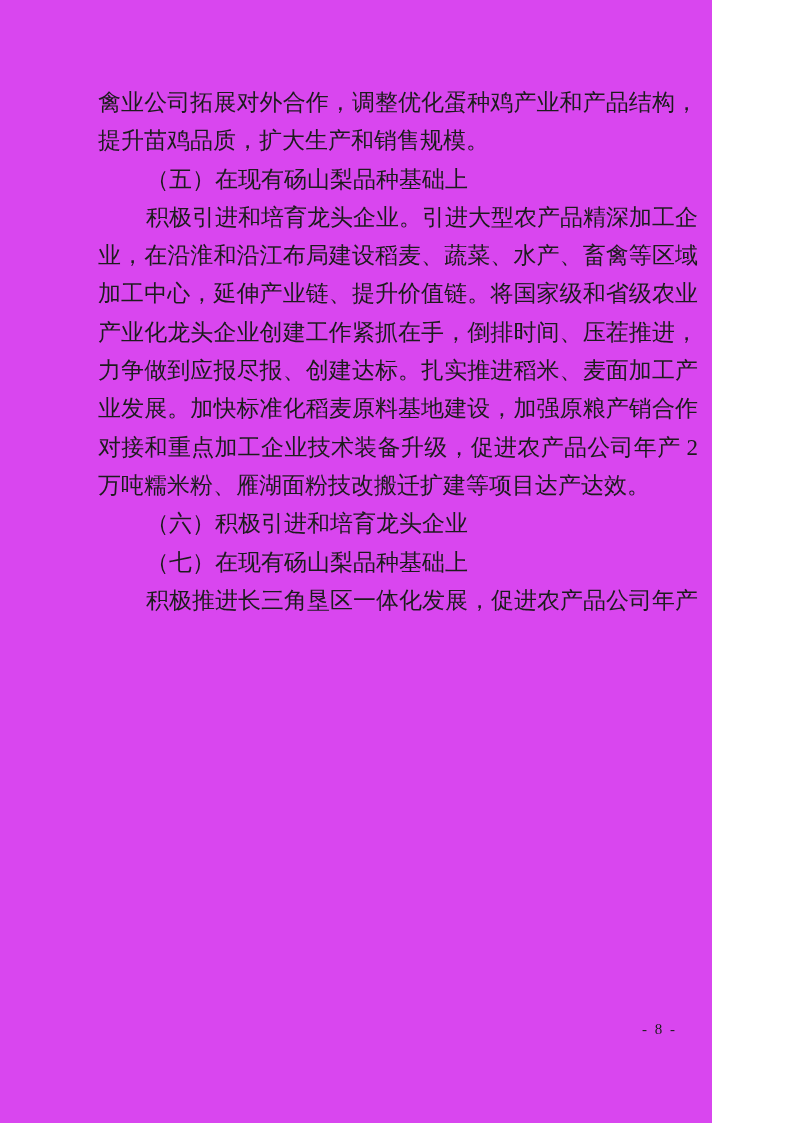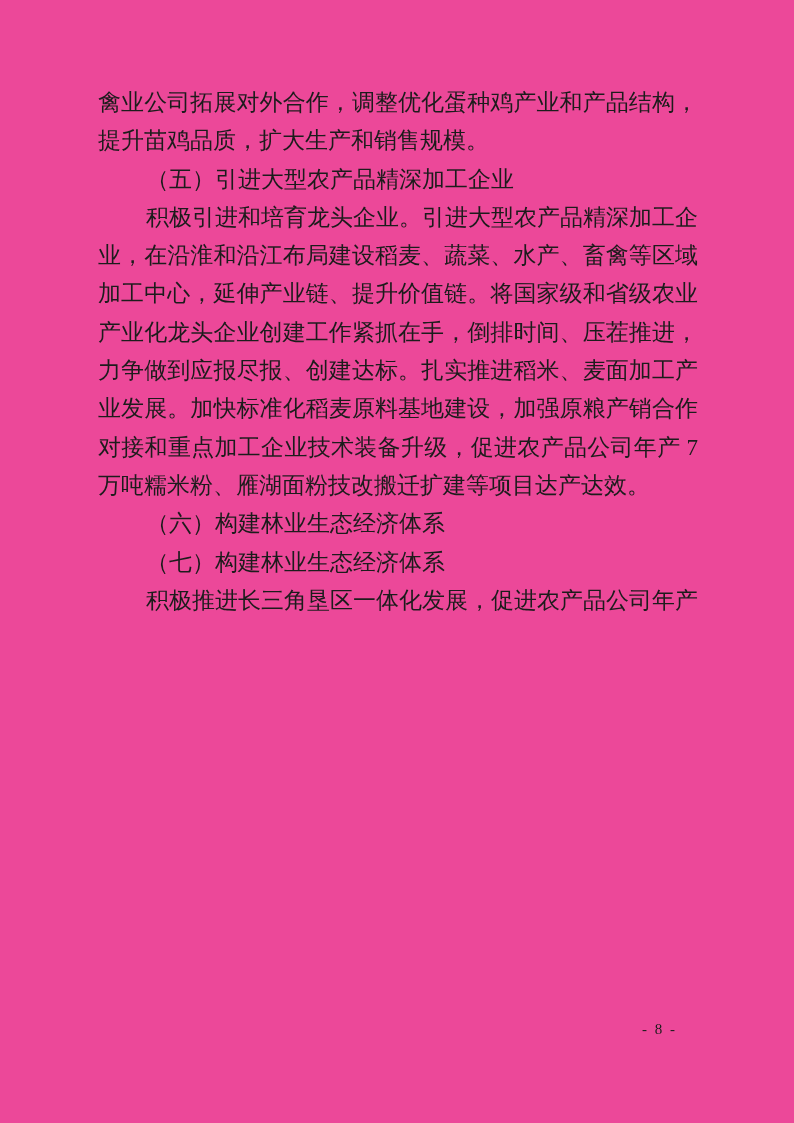--- a/index.html
+++ b/index.html
@@ -2,23 +2,23 @@
 <html><head>
 <meta charset="utf-8">
 <style>
   html, body {
     margin: 0;
     padding: 0;
     background: #ffffff;
   }
   .page {
     position: relative;
-    width: 794px;
+    width: 712px;
     height: 1123px;
-    background: #ec4899;
+    background: #d946ef;
     overflow: hidden;
     font-family: "Liberation Serif", "DejaVu Serif", serif;
     color: #1c1c1c;
   }
   .content {
     position: absolute;
     left: 98px;
     top: 84px;
     width: 600px;
     font-size: 23px;
@@ -47,20 +47,20 @@
     color: #1c1c1c;
     white-space: nowrap;
   }
 </style>
 </head>
 <body>
 
 <div class="page">
   <div class="content">
     <p class="para continuation">禽业公司拓展对外合作，调整优化蛋种鸡产业和产品结构，提升苗鸡品质，扩大生产和销售规模。</p>
-    <p class="para heading">（五）引进大型农产品精深加工企业</p>
-    <p class="para">积极引进和培育龙头企业。引进大型农产品精深加工企业，在沿淮和沿江布局建设稻麦、蔬菜、水产、畜禽等区域加工中心，延伸产业链、提升价值链。将国家级和省级农业产业化龙头企业创建工作紧抓在手，倒排时间、压茬推进，力争做到应报尽报、创建达标。扎实推进稻米、麦面加工产业发展。加快标准化稻麦原料基地建设，加强原粮产销合作对接和重点加工企业技术装备升级，促进农产品公司年产 7 万吨糯米粉、雁湖面粉技改搬迁扩建等项目达产达效。</p>
-    <p class="para heading">（六）构建林业生态经济体系</p>
-    <p class="para heading">（七）构建林业生态经济体系</p>
+    <p class="para heading">（五）在现有砀山梨品种基础上</p>
+    <p class="para">积极引进和培育龙头企业。引进大型农产品精深加工企业，在沿淮和沿江布局建设稻麦、蔬菜、水产、畜禽等区域加工中心，延伸产业链、提升价值链。将国家级和省级农业产业化龙头企业创建工作紧抓在手，倒排时间、压茬推进，力争做到应报尽报、创建达标。扎实推进稻米、麦面加工产业发展。加快标准化稻麦原料基地建设，加强原粮产销合作对接和重点加工企业技术装备升级，促进农产品公司年产 2 万吨糯米粉、雁湖面粉技改搬迁扩建等项目达产达效。</p>
+    <p class="para heading">（六）积极引进和培育龙头企业</p>
+    <p class="para heading">（七）在现有砀山梨品种基础上</p>
     <p class="para">积极推进长三角垦区一体化发展，促进农产品公司年产</p>
   </div>
   <div class="page-number">- 8 -</div>
 </div>
 
 </body></html>

